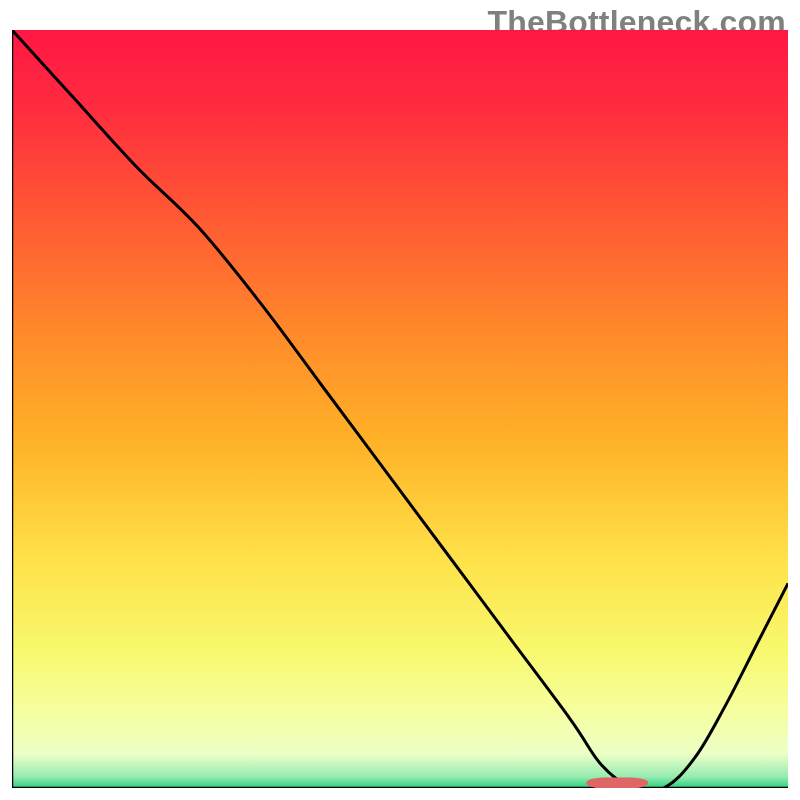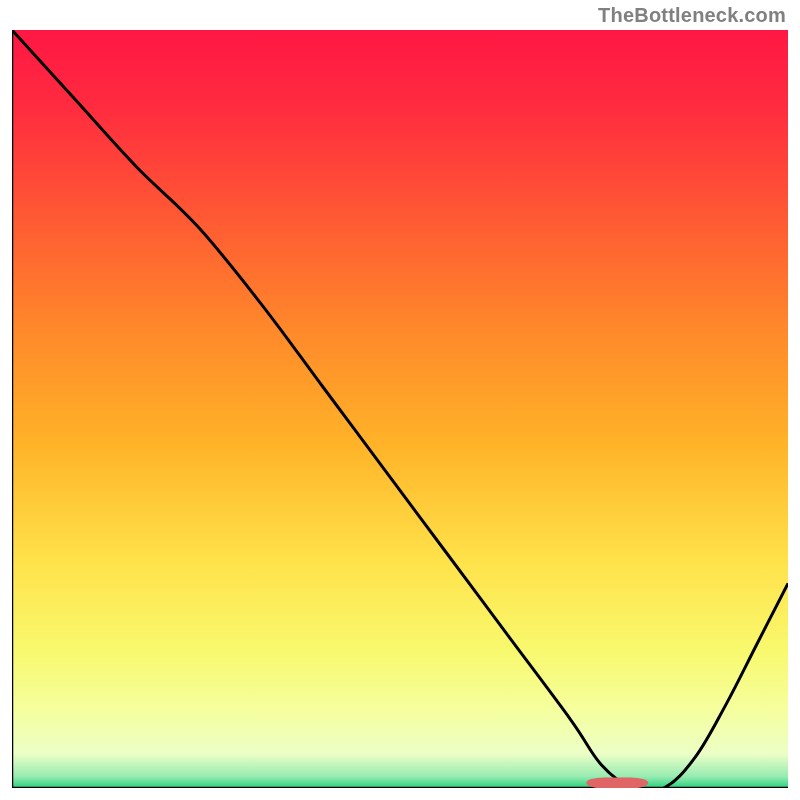--- a/index.html
+++ b/index.html
@@ -13,21 +13,21 @@
   }
   .stage {
     position: relative;
     width: 800px;
     height: 800px;
   }
   .watermark {
     position: absolute;
     top: 4px;
     right: 14px;
-    font-size: 20px;
+    font-size: 32px;
     font-weight: 600;
     color: #808080;
     letter-spacing: 0.2px;
     user-select: none;
   }
   .plot {
     position: absolute;
     left: 12px;
     top: 30px;
     width: 776px;

